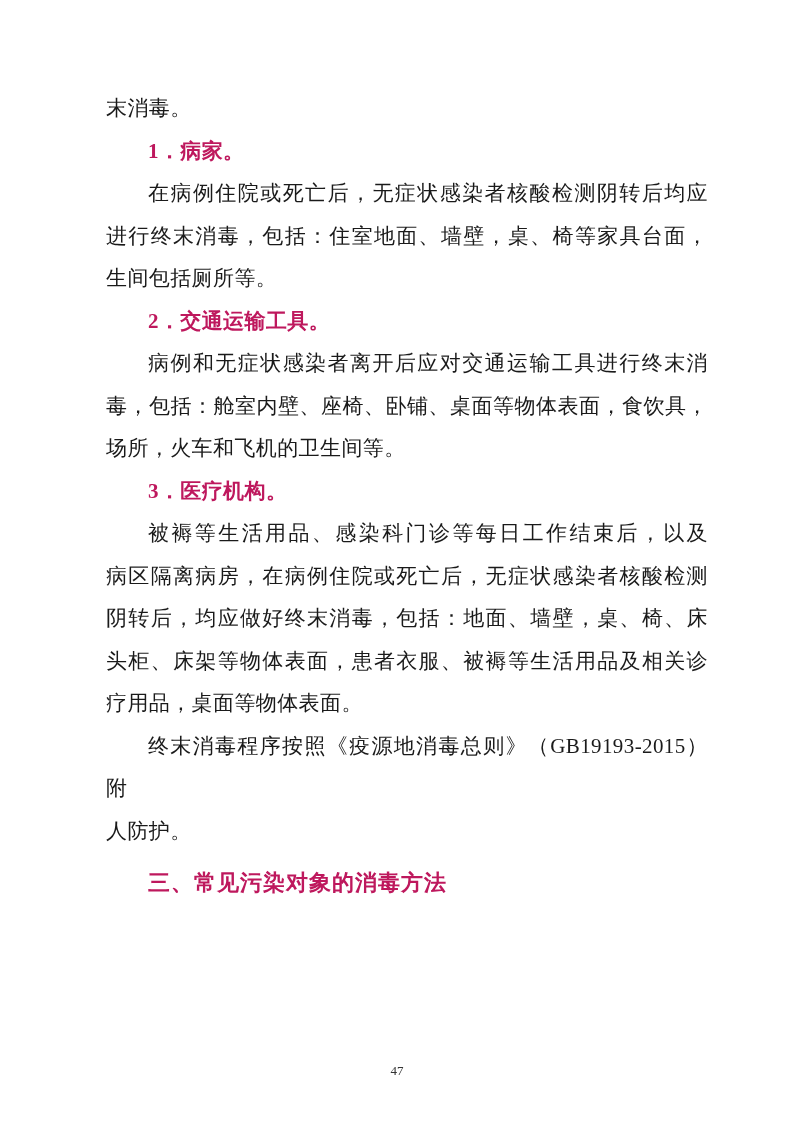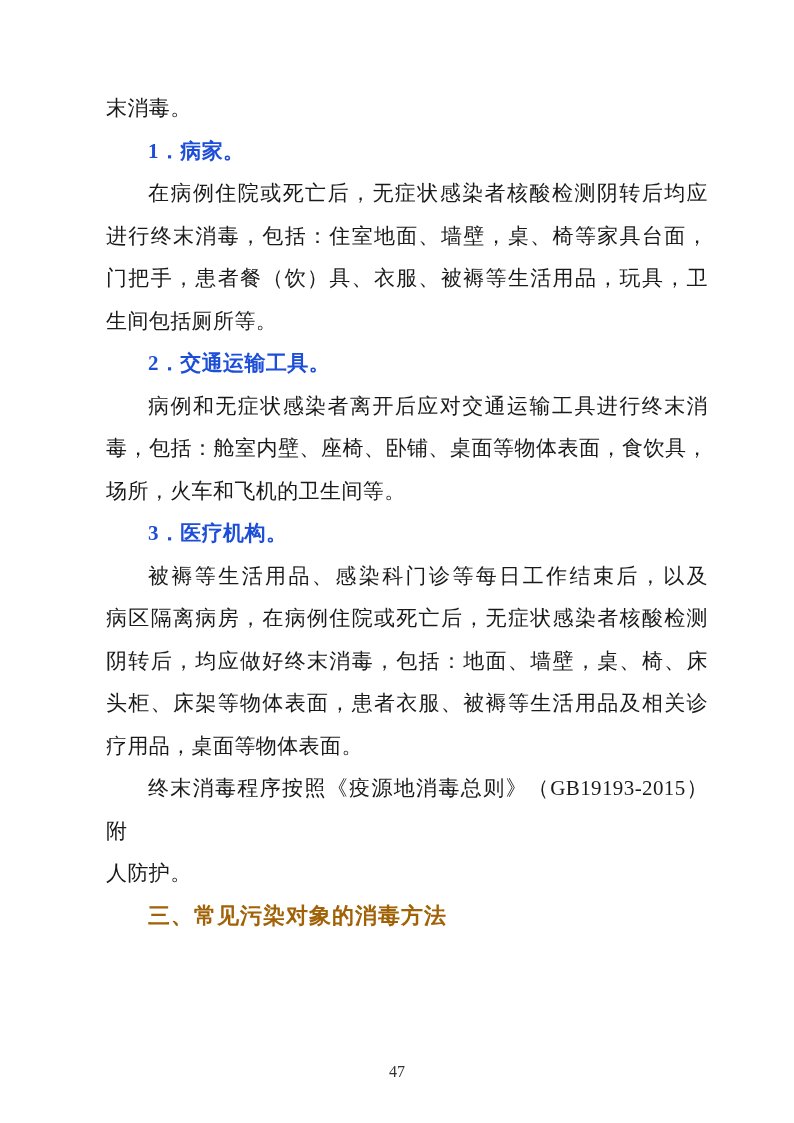--- a/index.html
+++ b/index.html
@@ -32,54 +32,54 @@
     text-justify: inter-character;
   }
   .line.last {
     text-align: left;
     text-align-last: left;
   }
   .line.indent { text-indent: 42px; }
   .heading-num {
     font-weight: bold;
     padding-left: 42px;
-    color: #1d4ed8;
+    color: #be185d;
   }
   .heading-section {
     font-weight: bold;
     font-family: "Liberation Sans", "DejaVu Sans", sans-serif;
     font-size: 22px;
     padding-left: 42px;
-    color: #a16207;
+    color: #be185d;
     letter-spacing: 1px;
+    margin-top: 10px;
   }
   .page-number {
     position: absolute;
     top: 1063px;
     left: 0;
     right: 0;
     text-align: center;
-    font-size: 16px;
+    font-size: 13px;
     color: #333333;
     font-family: "Liberation Serif", "DejaVu Serif", serif;
   }
 </style>
 </head>
 <body>
 
 <div class="page">
   <div class="doc-body">
       <div class="paragraph">
         <div class="line last">末消毒。</div>
       </div>
       <div class="heading-num">1．病家。</div>
       <div class="paragraph">
         <div class="line indent">在病例住院或死亡后，无症状感染者核酸检测阴转后均应</div>
         <div class="line">进行终末消毒，包括：住室地面、墙壁，桌、椅等家具台面，</div>
-        <div class="line">门把手，患者餐（饮）具、衣服、被褥等生活用品，玩具，卫</div>
         <div class="line last">生间包括厕所等。</div>
       </div>
       <div class="heading-num">2．交通运输工具。</div>
       <div class="paragraph">
         <div class="line indent">病例和无症状感染者离开后应对交通运输工具进行终末消</div>
         <div class="line">毒，包括：舱室内壁、座椅、卧铺、桌面等物体表面，食饮具，</div>
         <div class="line last">场所，火车和飞机的卫生间等。</div>
       </div>
       <div class="heading-num">3．医疗机构。</div>
       <div class="paragraph">

